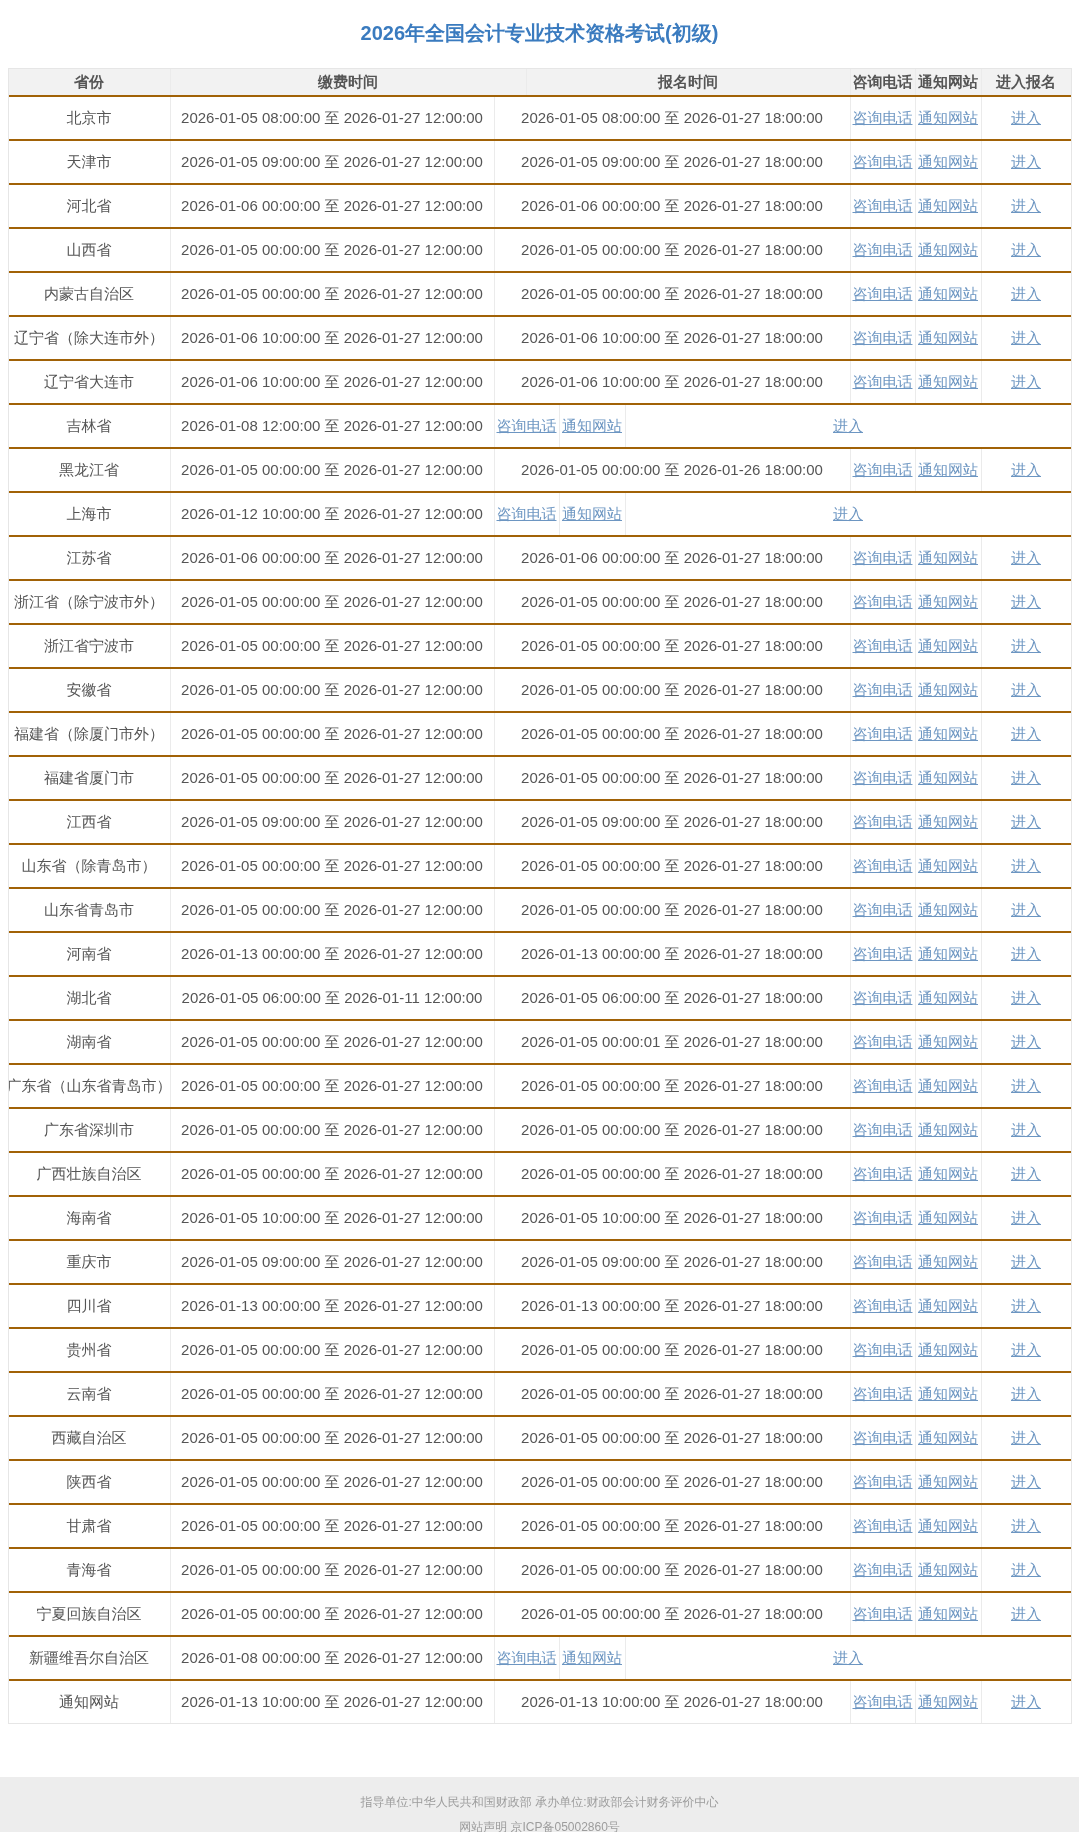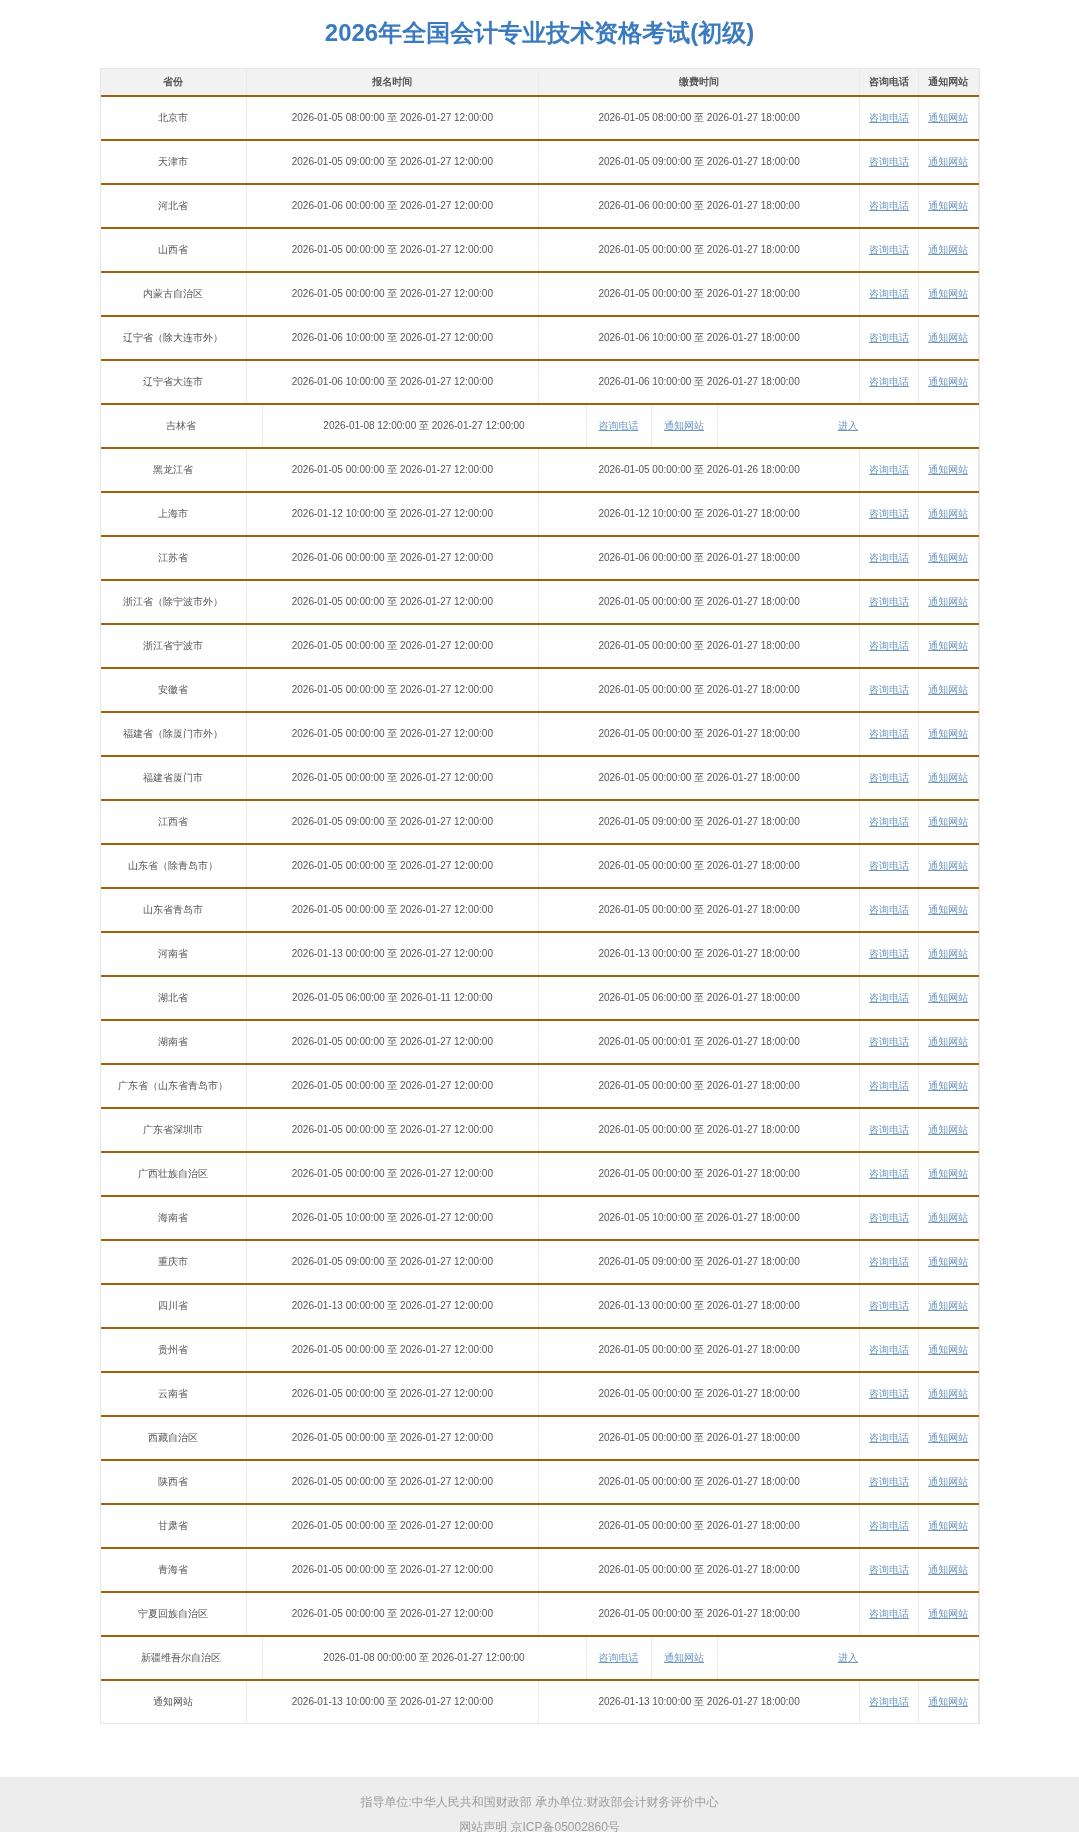--- a/index.html
+++ b/index.html
@@ -5,27 +5,27 @@
   * { margin:0; padding:0; box-sizing:border-box; }
   html,body { background:#ffffff; }
   body {
     width:1079px; min-height:1832px;
     font-family:"Liberation Sans","DejaVu Sans",sans-serif;
     color:#555;
   }
   .page-title {
     margin:18px auto 20px auto;
     text-align:center;
-    font-size:24px; line-height:30px; font-weight:bold;
+    font-size:20px; line-height:30px; font-weight:bold;
     color:#3a7bbf;
   }
   .table {
-    width:880px; margin:16px auto;
+    width:1064px; margin:16px auto;
     border:1px solid #e6e6e6;
-    font-size:10px;
+    font-size:15px;
   }
   .tr, .thead { display:flex; align-items:stretch; }
   .thead {
     background:#f2f2f2; height:26px;
     font-weight:bold; color:#555;
   }
   .tbody .tr { height:44px; background:#fff; border-top:2px solid #a16207; }
   .th, .td {
     display:flex; align-items:center; justify-content:center;
     text-align:center;
@@ -53,22 +53,22 @@
   .site-footer a { color:#9c9c9c; text-decoration:none; cursor:pointer; }
 </style>
 </head>
 <body>
 
 <h1 class="page-title">2026年全国会计专业技术资格考试(初级)</h1>
 
 <div class="table">
   <div class="thead">
     <div class="th col-province">省份</div>
+    <div class="th col-pay">缴费时间</div>
     <div class="th col-reg">报名时间</div>
-    <div class="th col-pay">缴费时间</div>
     <div class="th col-phone">咨询电话</div>
     <div class="th col-site">通知网站</div>
     <div class="th col-enter">进入报名</div>
   </div>
   <div class="tbody" id="tbody">
       <div class="tr">
         <div class="td col-province">北京市</div>
         <div class="td col-reg">2026-01-05 08:00:00 至 2026-01-27 12:00:00</div>
         <div class="td col-pay">2026-01-05 08:00:00 至 2026-01-27 18:00:00</div>
         <div class="td col-phone">
@@ -188,21 +188,20 @@
         <div class="td col-site">
           <a>通知网站</a>
         </div>
         <div class="td col-enter">
           <a>进入</a>
         </div>
       </div>
       <div class="tr">
         <div class="td col-province">上海市</div>
         <div class="td col-reg">2026-01-12 10:00:00 至 2026-01-27 12:00:00</div>
-        <div class="td col-pay">2026-01-12 10:00:00 至 2026-01-27 18:00:00</div>
         <div class="td col-phone">
           <a>咨询电话</a>
         </div>
         <div class="td col-site">
           <a>通知网站</a>
         </div>
         <div class="td col-enter">
           <a>进入</a>
         </div>
       </div>

